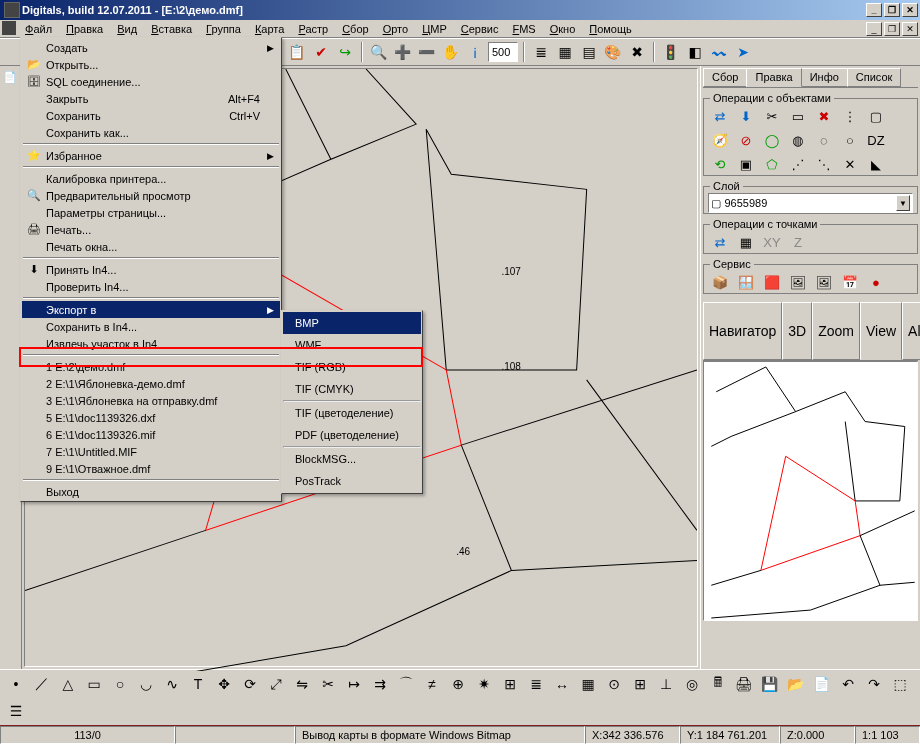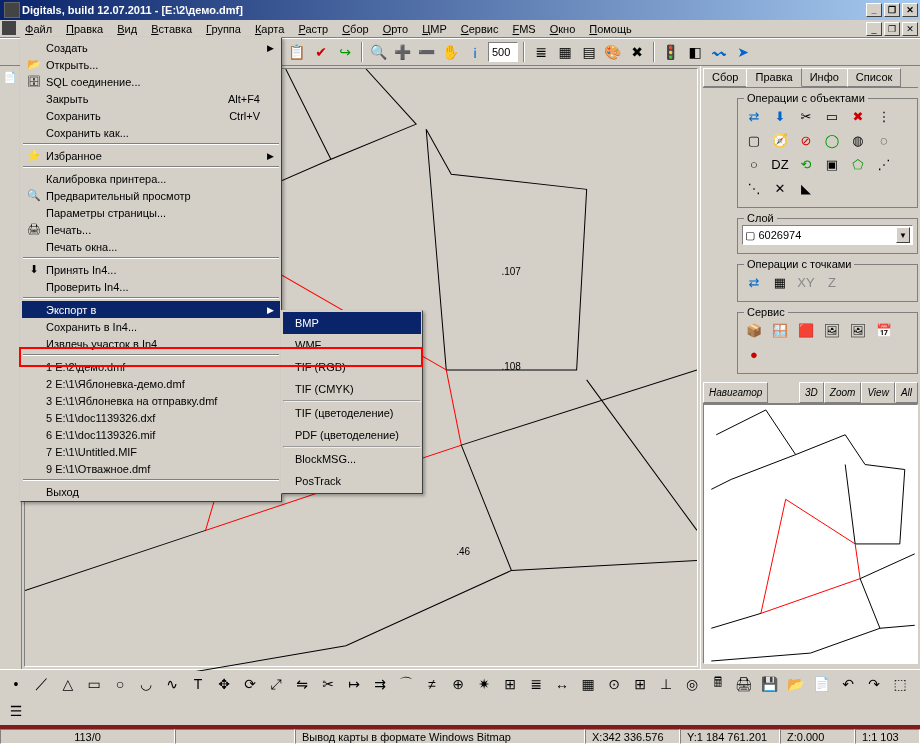--- a/index.html
+++ b/index.html
@@ -32,37 +32,37 @@
   .canvas { position:absolute; inset:0; overflow:hidden; }
   .poly { stroke: #000; stroke-width: 1; fill: none; }
   .poly-red { stroke: #f00; stroke-width: 1; fill: none; }
   .label { font-size: 10px; fill: #000; }
   
   .right-panel { width: 220px; background: #d4d0c8; padding: 2px; display: flex; flex-direction: column; gap: 4px; border-left:1px solid #fff;}
   .tabs { display: flex; height: 20px; border-bottom: 1px solid #808080; }
   .tab { padding: 2px 8px; border: 1px solid; border-color: #fff #808080 #808080 #fff; background: #d4d0c8; margin-right: -1px; position: relative; }
   .tab.active { background: #d4d0c8; border-bottom: 1px solid #d4d0c8; z-index: 1; }
   
-  .groupbox { border: 1px solid #808080; border-top-color:#808080; padding: 6px 4px 8px; position: relative; margin-top: 6px; margin-left: 34px;}
+  .groupbox { border: 1px solid #808080; border-top-color:#808080; padding: 6px 4px 0; position: relative; margin-top: 6px;}
   .groupbox .legend { position: absolute; top: -7px; left: 6px; background: #d4d0c8; padding: 0 3px; font-size: 11px; }
   .icon-grid { display: flex; flex-wrap: wrap; gap: 2px; }
   .icon-btn { width: 24px; height: 22px; border: 1px solid transparent; display: flex; align-items: center; justify-content: center; font-size: 13px;}
   
   .layer-select { width: 100%; height: 20px; border: 1px solid; border-color: #808080 #fff #fff #808080; background: #fff; display:flex; align-items:center; padding:0 2px; justify-content:space-between;}
   .layer-select .arrow { width:14px; height:16px; background:#d4d0c8; border:1px solid; border-color:#fff #404040 #404040 #fff; display:flex; align-items:center; justify-content:center; font-size:8px;}
   
   .nav-header { display:flex; gap:0; border-bottom:1px solid #808080;}
-  .nav-tab { padding:4px 5px; border:1px solid; border-color:#fff #808080 #808080 #fff; font-size:10px;font-style:italic;}
+  .nav-tab { padding:20px 5px; border:1px solid; border-color:#fff #808080 #808080 #fff; font-size:14px;}
   .nav-tab.active { border-bottom-color:#d4d0c8;}
   .navigator { height: 260px; background: #fff; border: 1px solid; border-color:#808080 #fff #fff #808080; position:relative;}
   
   .bottom-tools { height: 56px; background:#d4d0c8; border-top:1px solid #fff; display:flex; align-items:center; padding:2px 4px; gap:2px; flex-wrap:wrap;}
   .bottom-tools .tb-btn { width:24px; height:24px;}
   
-  .statusbar { height: 19px; background: #d4d0c8; border-top: 4px solid #7f1d1d; display: flex; }
+  .statusbar { height: 19px; background: #d4d0c8; border-top: 1px solid #7f1d1d; display: flex; }
   .status-cell { border: 1px solid; border-color: #808080 #fff #fff #808080; padding: 1px 6px; display:flex; align-items:center;}
   
   
   .dropdown { position: absolute; top: 37px; left: 20px; width: 262px; background: #d4d0c8; border: 1px solid; border-color: #d4d0c8 #404040 #404040 #d4d0c8; box-shadow: 2px 2px 3px rgba(0,0,0,0.3); z-index: 100; padding:1px;}
   .dropdown .item { height: 17px; display: flex; align-items: center; padding: 0 20px 0 24px; position: relative; }
   .dropdown .item.disabled { color: #808080; }
   .dropdown .item.hl { background: #0a246a; color: #fff; }
   .dropdown .item .shortcut { margin-left: auto; }
   .dropdown .item .arr { position: absolute; right: 6px; font-size: 9px;}
   .dropdown .item .icon { position:absolute; left:4px; width:16px; text-align:center; font-size:11px;}
@@ -187,21 +187,21 @@
         <div class="icon-btn">⋰</div>
         <div class="icon-btn">⋱</div>
         <div class="icon-btn">✕</div>
         <div class="icon-btn">◣</div>
       </div>
     </div>
 
     <div class="groupbox">
       <div class="legend">Слой</div>
       <div class="layer-select">
-        <span>▢ <span>6026974</span></span>
+        <span>▢ <span>9655989</span></span>
         <div class="arrow">▼</div>
       </div>
     </div>
 
     <div class="groupbox">
       <div class="legend">Операции с точками</div>
       <div class="icon-grid">
         <div class="icon-btn" style="color:#06c">⇄</div>
         <div class="icon-btn">▦</div>
         <div class="icon-btn" style="color:#888">XY</div>

